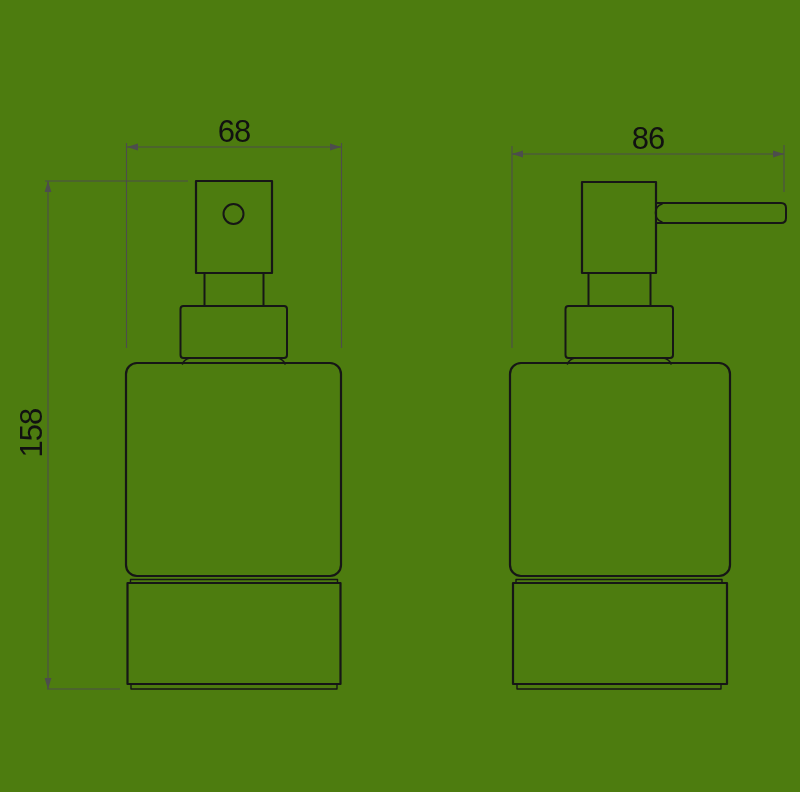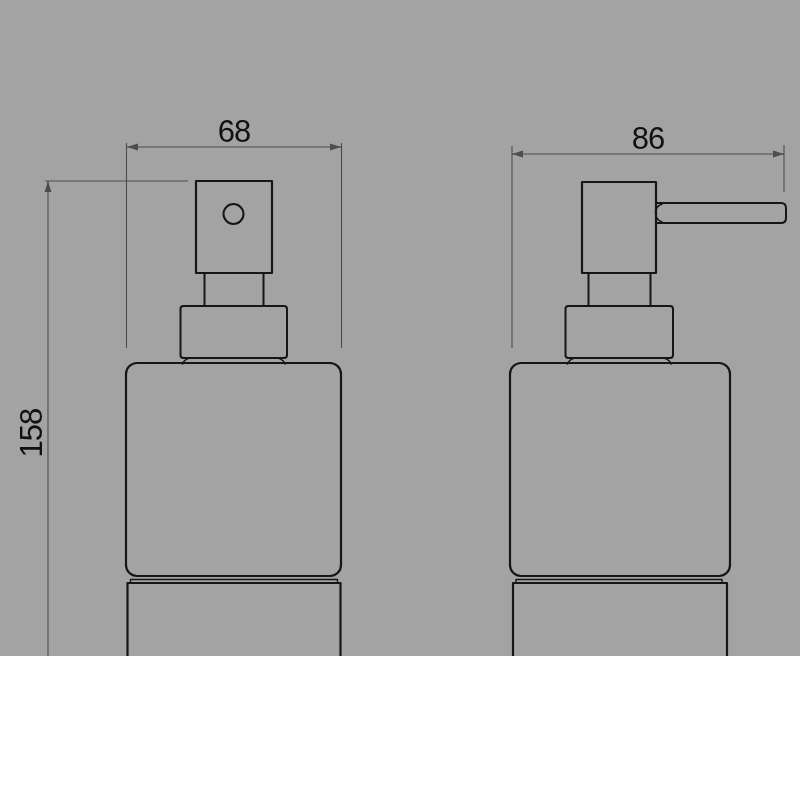--- a/index.html
+++ b/index.html
@@ -6,22 +6,22 @@
     margin: 0;
     padding: 0;
     width: 800px;
     height: 800px;
     background: #ffffff;
     font-family: "Liberation Sans", sans-serif;
   }
   .canvas {
     position: relative;
     width: 800px;
-    height: 656px;
-    background: #a3a3a3;
+    height: 792px;
+    background: #4d7c0f;
     overflow: hidden;
   }
   svg { display: block; }
   .dim-label {
     font-family: "Liberation Sans", sans-serif;
     font-size: 31px;
     letter-spacing: -1px;
   }
 </style>
 </head>

